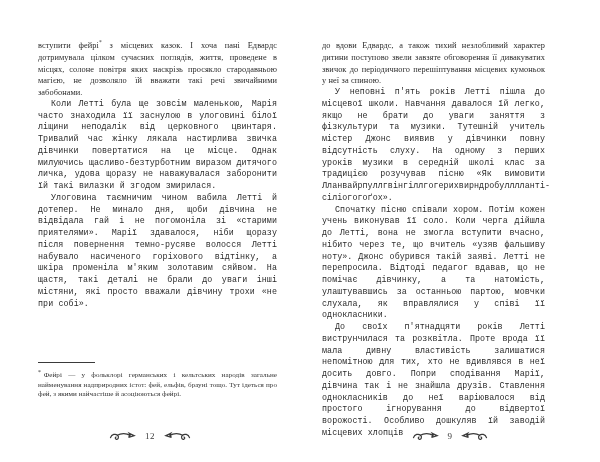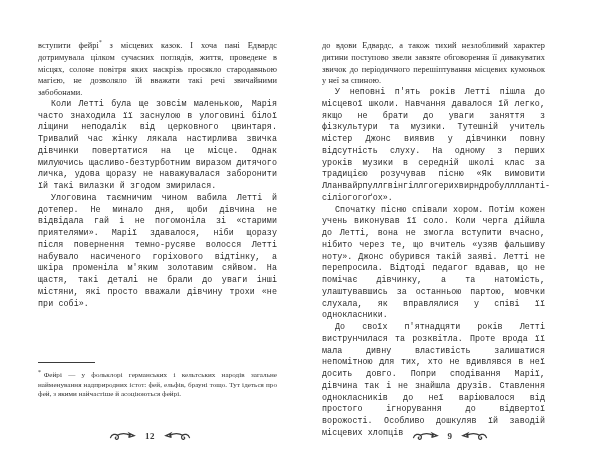--- a/index.html
+++ b/index.html
@@ -81,21 +81,20 @@
   .folio {
     position: absolute;
     bottom: 18px;
     left: 0;
     right: 0;
     display: flex;
     align-items: center;
     justify-content: center;
     gap: 7px;
     height: 16px;
-    font-weight: bold;
   }
   .folio-num {
     font-size: 9px;
     color: #3a3a3a;
     letter-spacing: 0.4px;
   }
   .orn {
     display: block;
     width: 30px;
     height: 13px;

